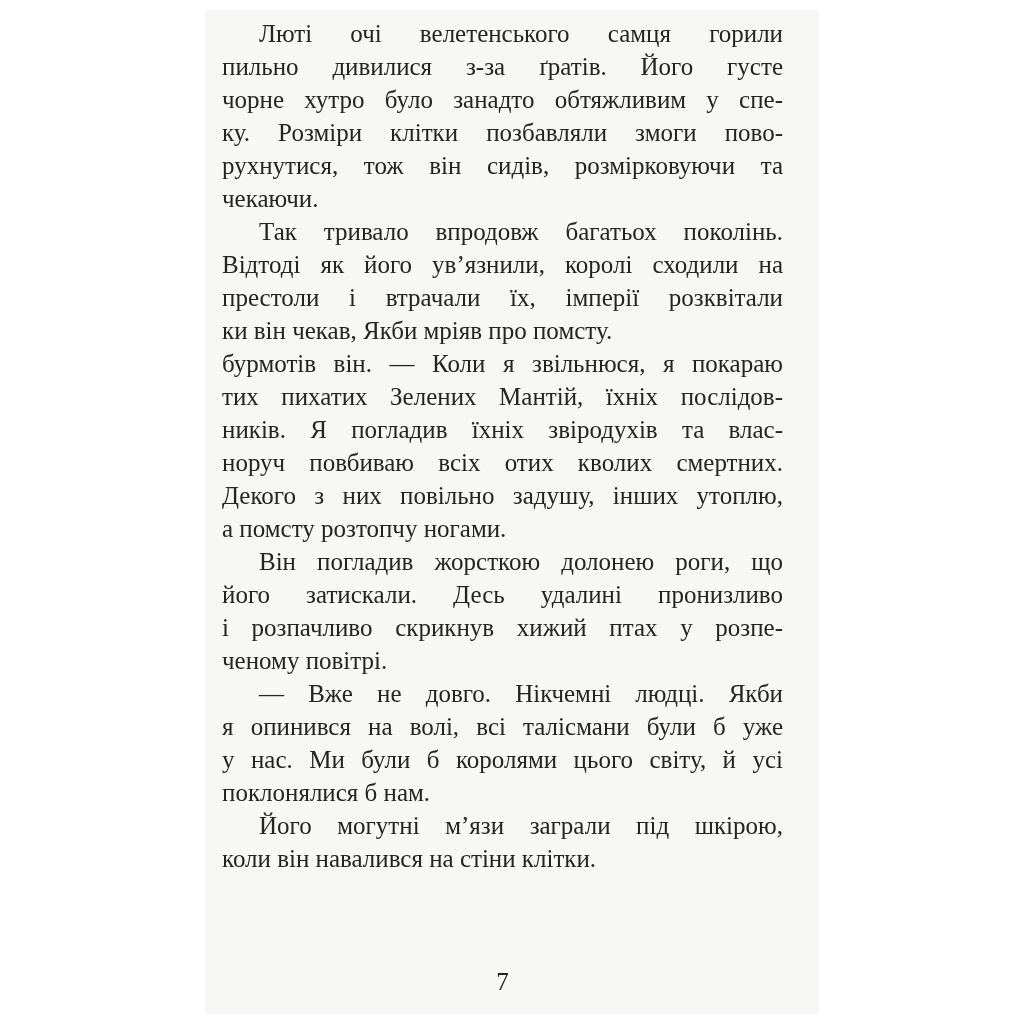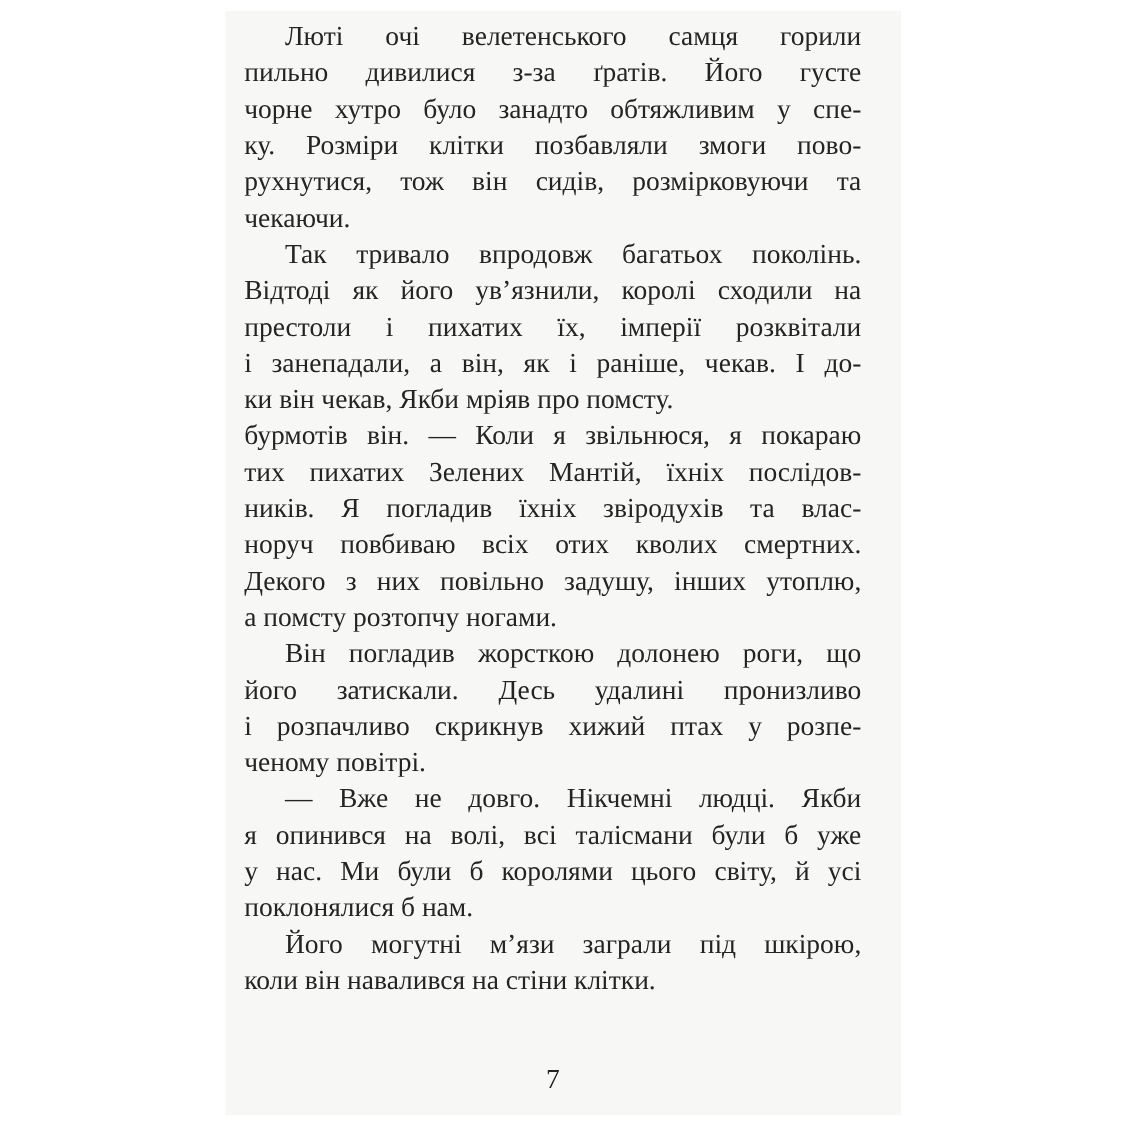--- a/index.html
+++ b/index.html
@@ -63,22 +63,21 @@
           <div class="line para-first">Люті очі велетенського самця горили</div>
           <div class="line">пильно дивилися з-за ґратів. Його густе</div>
           <div class="line">чорне хутро було занадто обтяжливим у спе-</div>
           <div class="line">ку. Розміри клітки позбавляли змоги пово-</div>
           <div class="line">рухнутися, тож він сидів, розмірковуючи та</div>
           <div class="line para-last">чекаючи.</div>
         </div>
         <div class="para">
           <div class="line para-first">Так тривало впродовж багатьох поколінь.</div>
           <div class="line">Відтоді як його ув’язнили, королі сходили на</div>
-          <div class="line">престоли і пихатих їх, імперії розквітали</div>
-          <div class="line">і занепадали, а він, як і раніше, чекав. І до-</div>
+          <div class="line">престоли і втрачали їх, імперії розквітали</div>
           <div class="line para-last">ки він чекав, Якби мріяв про помсту.</div>
         </div>
         <div class="para">
           <div class="line">бурмотів він. — Коли я звільнюся, я покараю</div>
           <div class="line">тих пихатих Зелених Мантій, їхніх послідов-</div>
           <div class="line">ників. Я погладив їхніх звіродухів та влас-</div>
           <div class="line">норуч повбиваю всіх отих кволих смертних.</div>
           <div class="line">Декого з них повільно задушу, інших утоплю,</div>
           <div class="line para-last">а помсту розтопчу ногами.</div>
         </div>

